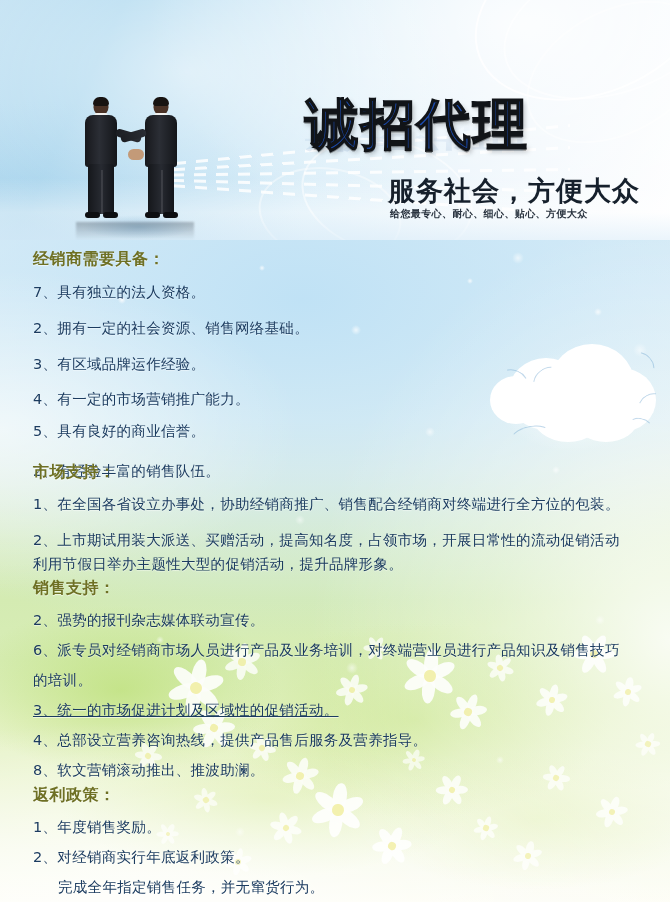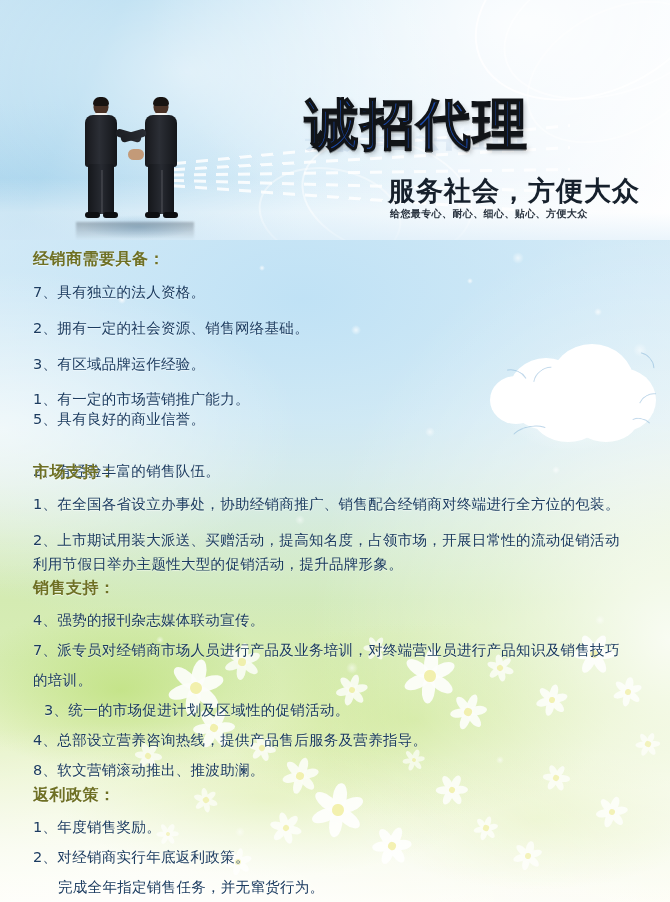--- a/index.html
+++ b/index.html
@@ -633,32 +633,32 @@
     <div class="banner-title">诚招代理</div>
     <div class="banner-sub">服务社会，方便大众</div>
     <div class="banner-tag">给您最专心、耐心、细心、贴心、方便大众</div>
   </div>
 
   <div class="content" id="content-root">
       <div class="sec-head" style="position: absolute; left: 0px; top: 9px;">经销商需要具备：</div>
       <div class="sec-line" style="position: absolute; left: 0px; top: 45px;">7、具有独立的法人资格。</div>
       <div class="sec-line" style="position: absolute; left: 0px; top: 81px;">2、拥有一定的社会资源、销售网络基础。</div>
       <div class="sec-line" style="position: absolute; left: 0px; top: 117px;">3、有区域品牌运作经验。</div>
-      <div class="sec-line" style="position: absolute; left: 0px; top: 152px;">1、有一定的市场营销推广能力。</div>
-      <div class="sec-line" style="position: absolute; left: 0px; top: 172px;">5、具有良好的商业信誉。</div>
+      <div class="sec-line" style="position: absolute; left: 0px; top: 152px;">4、有一定的市场营销推广能力。</div>
+      <div class="sec-line" style="position: absolute; left: 0px; top: 184px;">5、具有良好的商业信誉。</div>
       <div class="sec-line" style="position: absolute; left: 0px; top: 224px;">2、有经验丰富的销售队伍。</div>
       <div class="sec-head" style="position: absolute; left: 0px; top: 222px;">市场支持：</div>
       <div class="sec-line" style="position: absolute; left: 0px; top: 257px;">1、在全国各省设立办事处，协助经销商推广、销售配合经销商对终端进行全方位的包装。</div>
       <div class="sec-line" style="position: absolute; left: 0px; top: 293px;">2、上市期试用装大派送、买赠活动，提高知名度，占领市场，开展日常性的流动促销活动</div>
       <div class="sec-line" style="position: absolute; left: 0px; top: 317px;">利用节假日举办主题性大型的促销活动，提升品牌形象。</div>
       <div class="sec-head" style="position: absolute; left: 0px; top: 338px;">销售支持：</div>
-      <div class="sec-line" style="position: absolute; left: 0px; top: 373px;">4、强势的报刊杂志媒体联动宣传。</div>
-      <div class="sec-line" style="position: absolute; left: 0px; top: 403px;">7、派专员对经销商市场人员进行产品及业务培训，对终端营业员进行产品知识及销售技巧</div>
+      <div class="sec-line" style="position: absolute; left: 0px; top: 373px;">2、强势的报刊杂志媒体联动宣传。</div>
+      <div class="sec-line" style="position: absolute; left: 0px; top: 403px;">6、派专员对经销商市场人员进行产品及业务培训，对终端营业员进行产品知识及销售技巧</div>
       <div class="sec-line" style="position: absolute; left: 0px; top: 433px;">的培训。</div>
-      <div class="sec-line" style="position: absolute; left: 11px; top: 463px;">3、统一的市场促进计划及区域性的促销活动。</div>
+      <div class="sec-line" style="position: absolute; left: 0px; top: 463px; text-decoration: underline;">3、统一的市场促进计划及区域性的促销活动。</div>
       <div class="sec-line" style="position: absolute; left: 0px; top: 493px;">4、总部设立营养咨询热线，提供产品售后服务及营养指导。</div>
       <div class="sec-line" style="position: absolute; left: 0px; top: 523px;">8、软文营销滚动推出、推波助澜。</div>
       <div class="sec-head" style="position: absolute; left: 0px; top: 545px;">返利政策：</div>
       <div class="sec-line" style="position: absolute; left: 0px; top: 580px;">1、年度销售奖励。</div>
       <div class="sec-line" style="position: absolute; left: 0px; top: 610px;">2、对经销商实行年底返利政策。</div>
       <div class="sec-line indent" style="position: absolute; left: 0px; top: 640px;">完成全年指定销售任务，并无窜货行为。</div>
     </div>
 
 </div>
 

